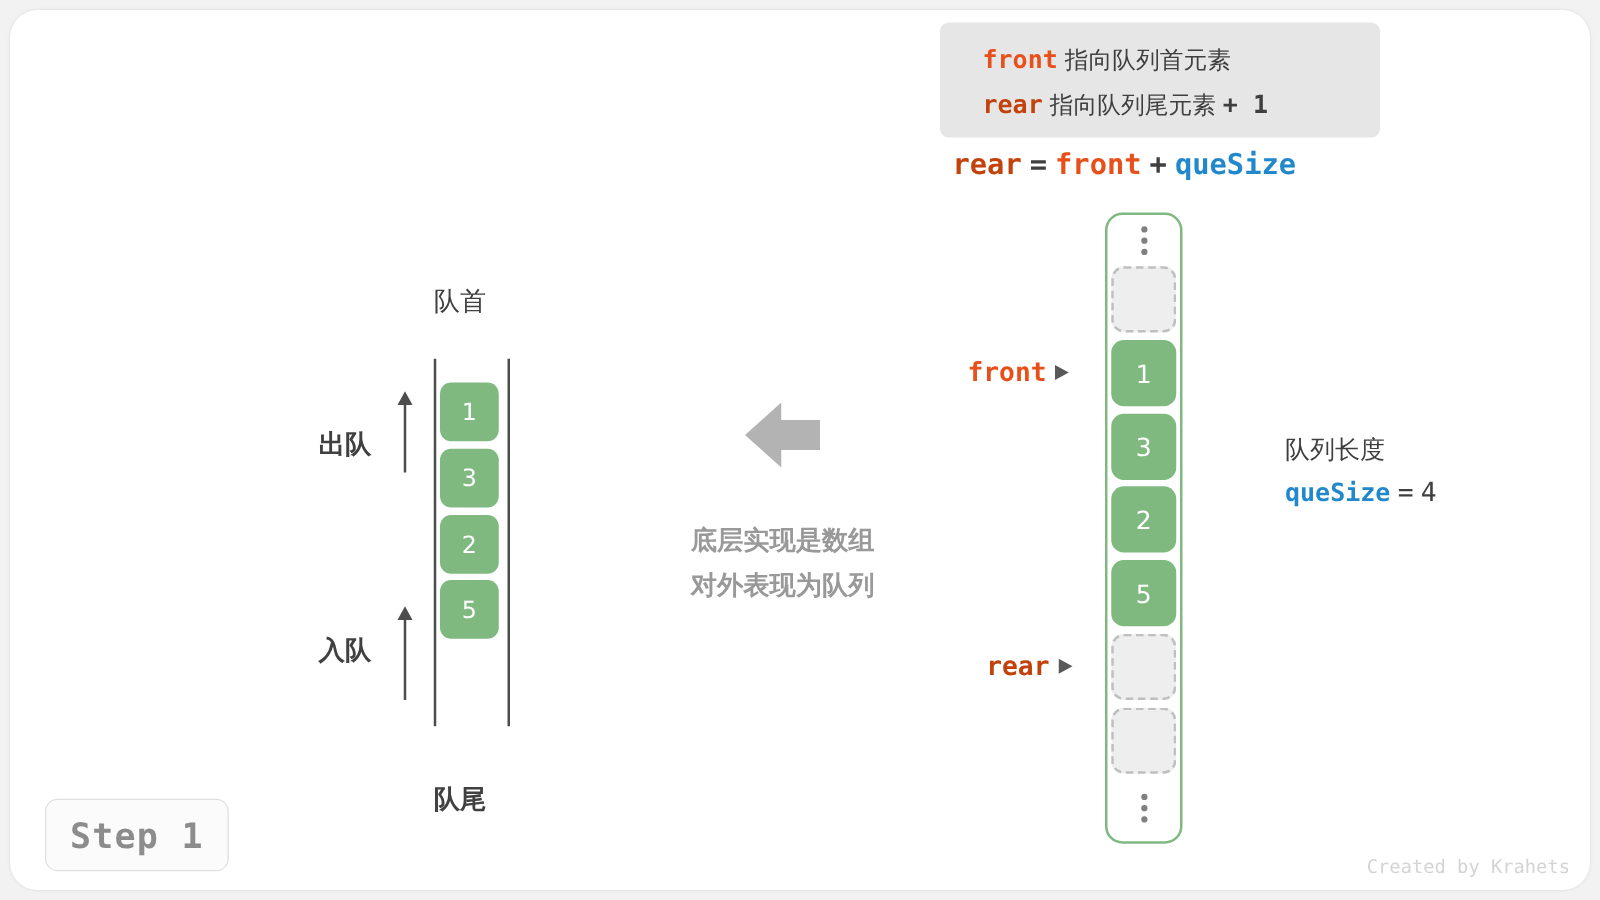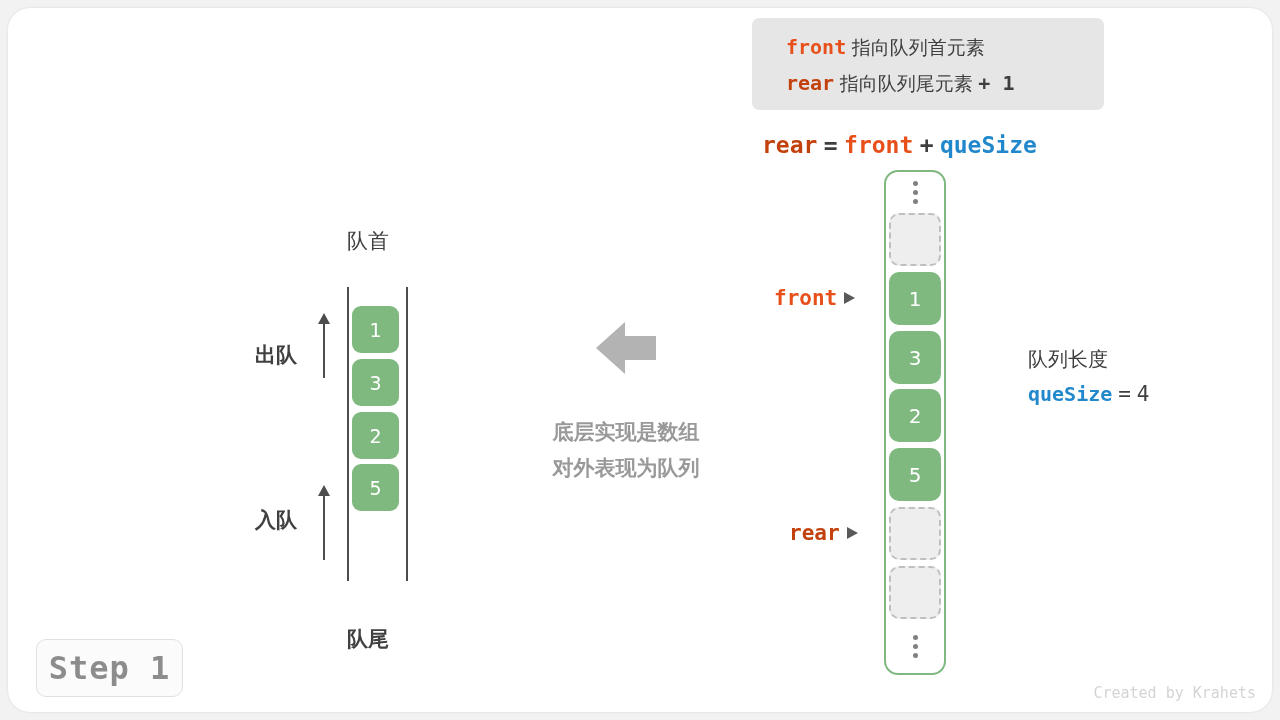--- a/index.html
+++ b/index.html
@@ -66,21 +66,21 @@
     color: #3f3f3f;
     font-family: "DejaVu Sans Mono", monospace;
     font-weight: bold;
     font-size: 20px;
   }
 
   
   .formula {
     position: absolute;
     left: 762px;
-    top: 132px;
+    top: 118px;
     font-size: 23px;
     white-space: nowrap;
   }
   .formula .op {
     color: #3f3f3f;
     font-family: "DejaVu Sans Mono", monospace;
     font-weight: bold;
     font-size: 23px;
   }
   .formula .tok-front, .formula .tok-rear, .formula .tok-quesize { font-size: 23px; }
@@ -295,21 +295,21 @@
     top: 639px;
     width: 145px;
     height: 56px;
     border: 1px solid #e0e0e0;
     border-radius: 10px;
     background: #fbfbfb;
     display: flex;
     align-items: center;
     justify-content: center;
     color: #8c8c8c;
-    font-size: 32px;
+    font-size: 28px;
     font-family: "DejaVu Sans Mono", monospace;
     font-weight: bold;
     letter-spacing: 1px;
   }
 
   
   .watermark {
     position: absolute;
     right: 24px;
     bottom: 18px;

